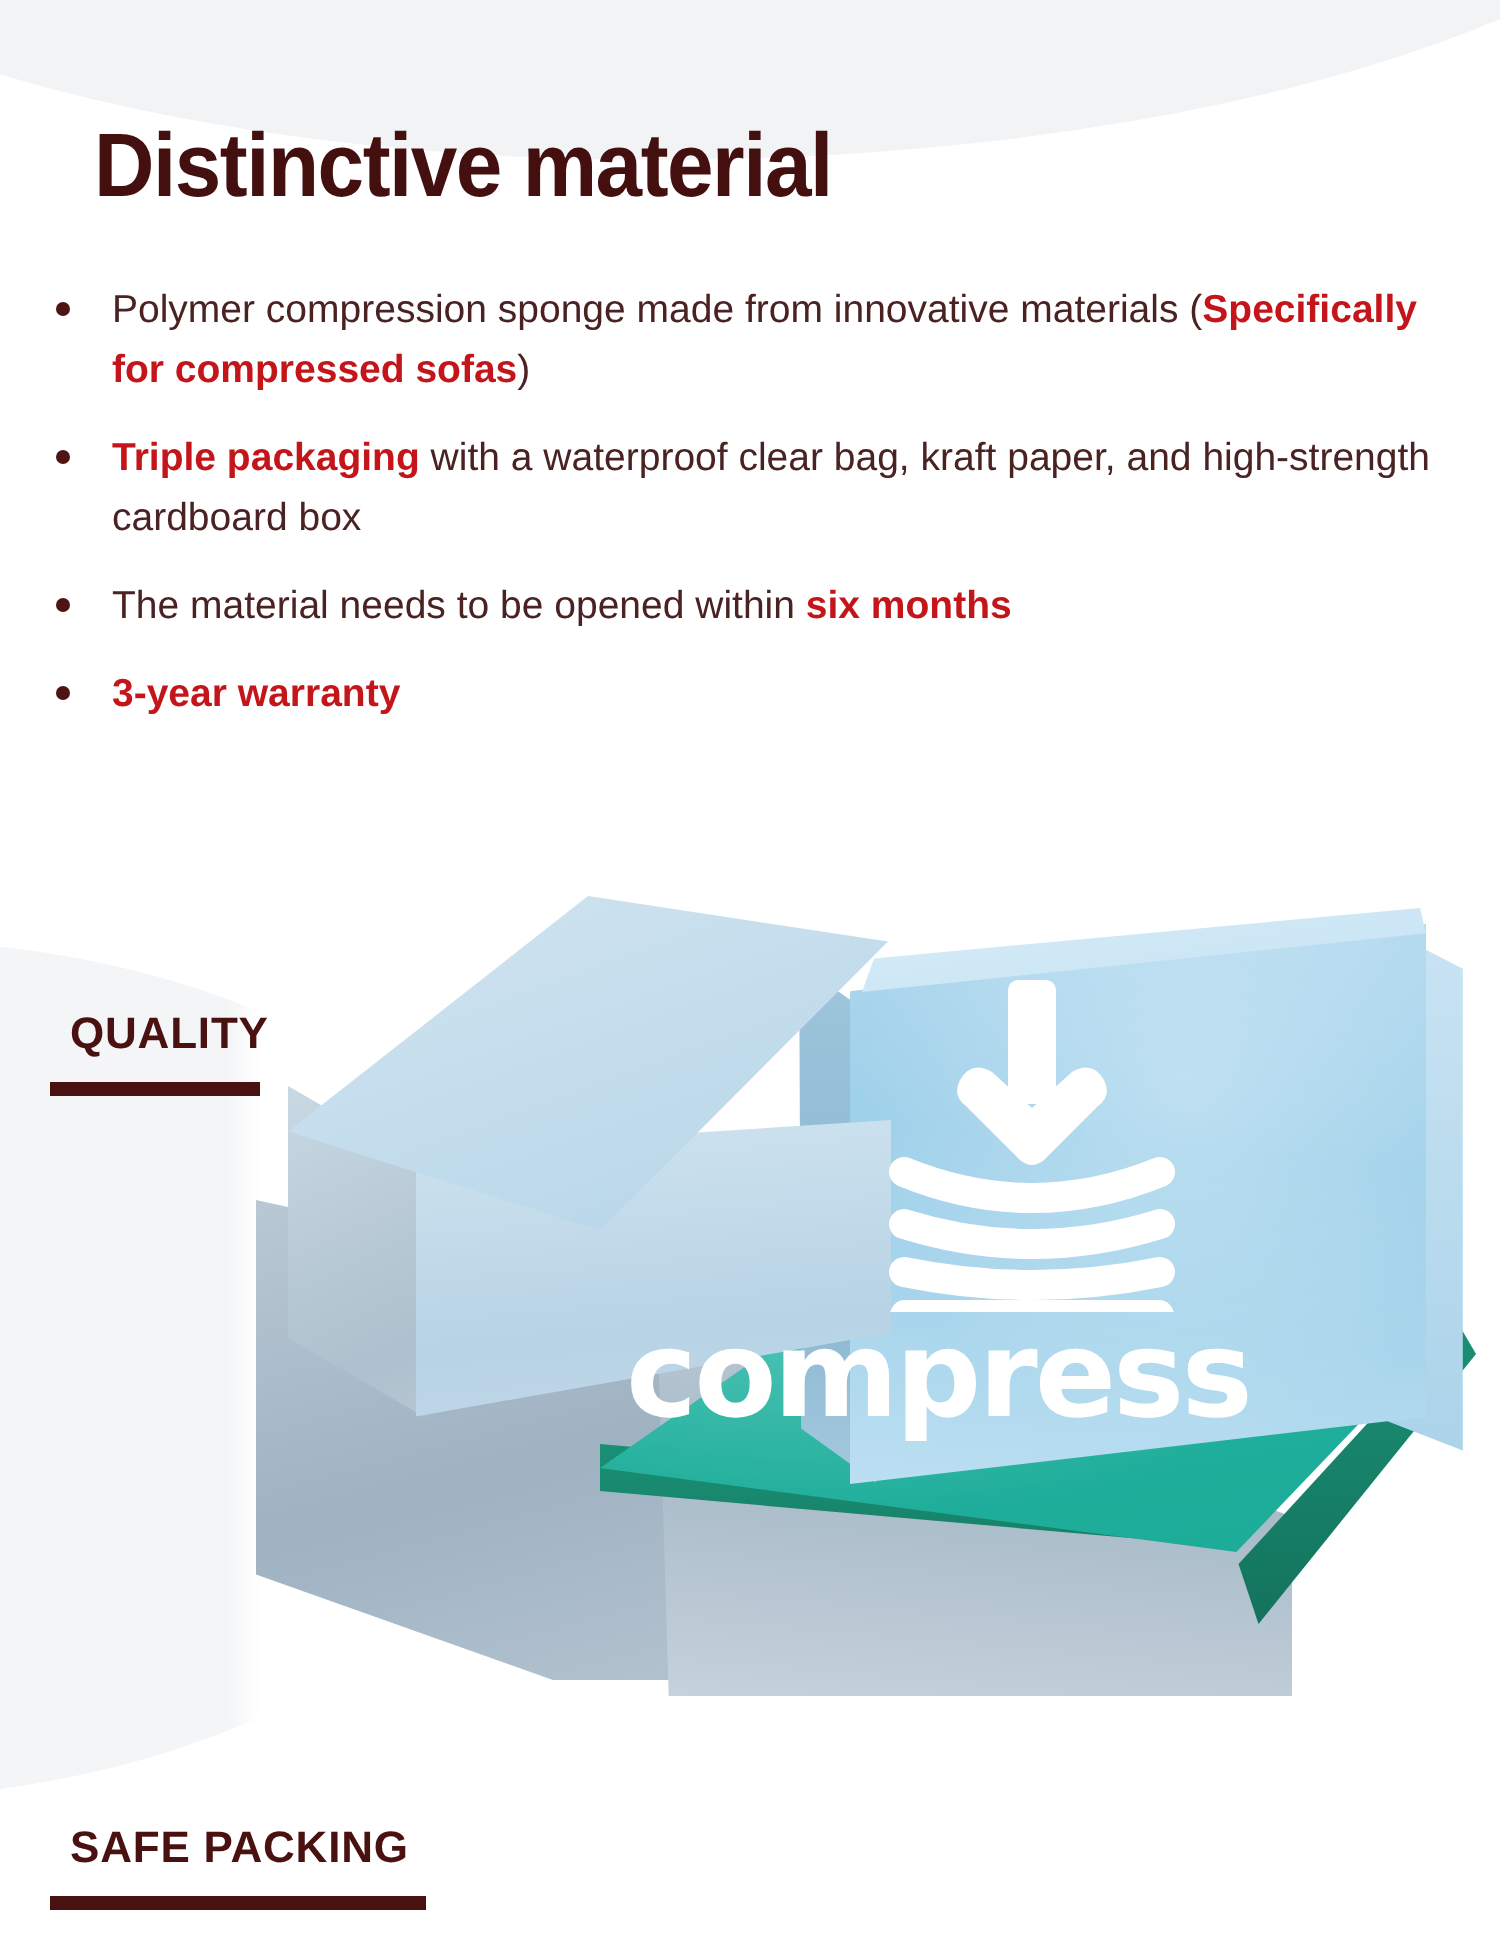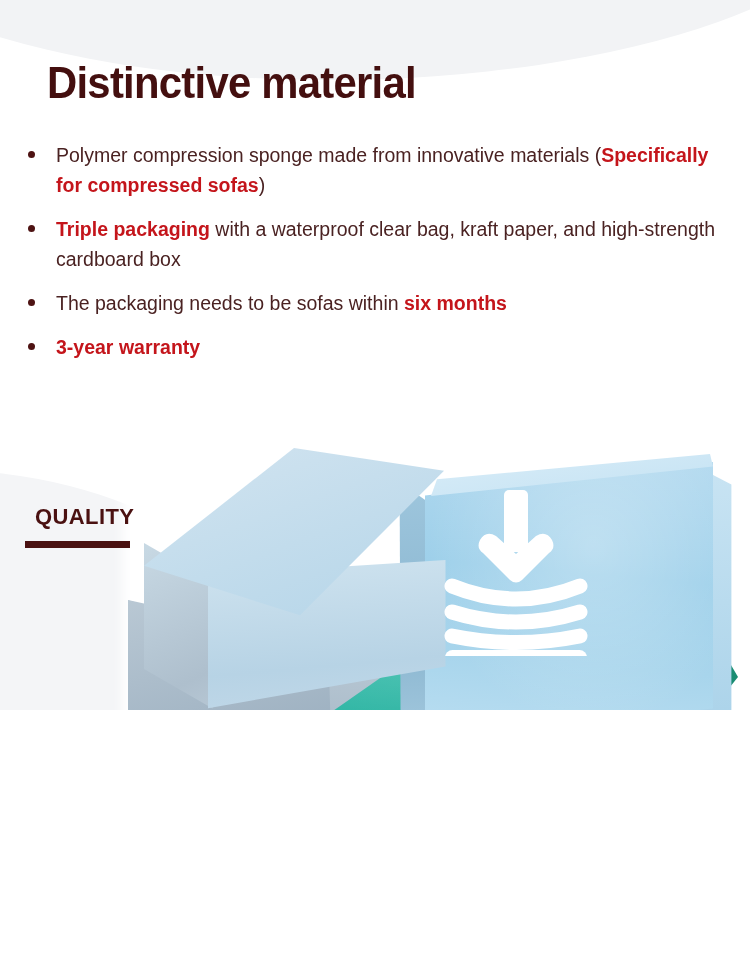--- a/index.html
+++ b/index.html
@@ -5,21 +5,21 @@
 <style>
   * { margin:0; padding:0; box-sizing:border-box; }
   html, body {
     width:750px; height:971px;
     background:#ffffff;
     font-family:"Liberation Sans", sans-serif;
     overflow:hidden;
   }
   #page {
     position:relative;
-    width:750px; height:710px;
+    width:750px; height:971px;
     background:#ffffff;
     overflow:hidden;
   }
 
   
   .bg-arc-top {
     position:absolute;
     left:-180px; top:-300px;
     width:1060px; height:380px;
     background:#f2f3f5;
@@ -238,21 +238,21 @@
     </div>
 
 
     <div class="bullet-row">
       <span class="bullet-dot"></span>
       <span class="bullet-text"><span class="em">Triple packaging</span><span> with a waterproof clear bag, kraft paper, and high-strength cardboard box</span></span>
     </div>
 
     <div class="bullet-row">
       <span class="bullet-dot"></span>
-      <span class="bullet-text"><span>The packaging needs to be sofas within </span><span class="em">six months</span></span>
+      <span class="bullet-text"><span>The material needs to be opened within </span><span class="em">six months</span></span>
     </div>
 
     <div class="bullet-row">
       <span class="bullet-dot"></span>
       <span class="bullet-text"><span class="em">3-year  warranty</span></span>
     </div>
 
   </div>
 
   <div class="sec-label" id="quality-label">QUALITY</div>
@@ -288,16 +288,17 @@
         <path d="M44 54 q6 -10 16 -4 L80 68 L100 50 q10 -6 16 4 q4 8 -3 13 L86 94 q-6 5 -12 0 L47 67 q-7 -5 -3 -13 Z"></path>
       </g>
       <g stroke="#ffffff" stroke-width="15" stroke-linecap="round" fill="none">
         <path d="M16 100 Q80 126 144 100"></path>
         <path d="M16 126 Q80 146 144 126"></path>
         <path d="M16 150 Q80 163 144 150"></path>
       </g>
       <rect x="9" y="164" width="142" height="15" rx="7.5" fill="#ffffff"></rect>
     </svg>
 
+    <div class="compress-word">compress</div>
 
   </div>
 
 </div>
 
 </body></html>

